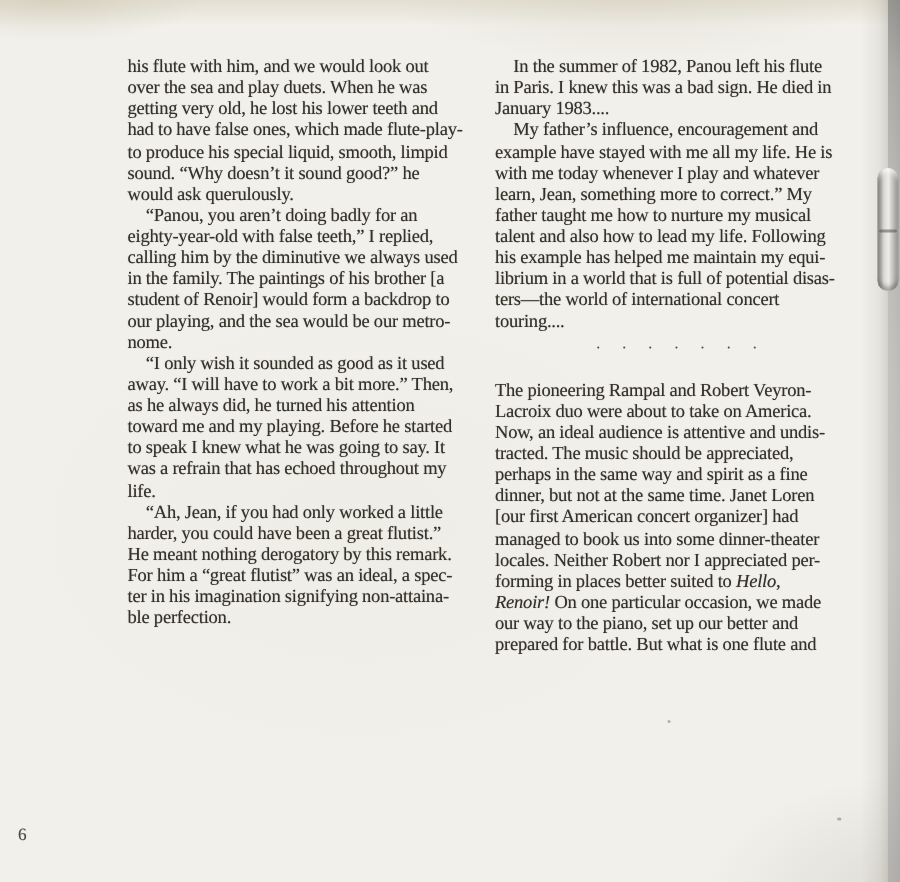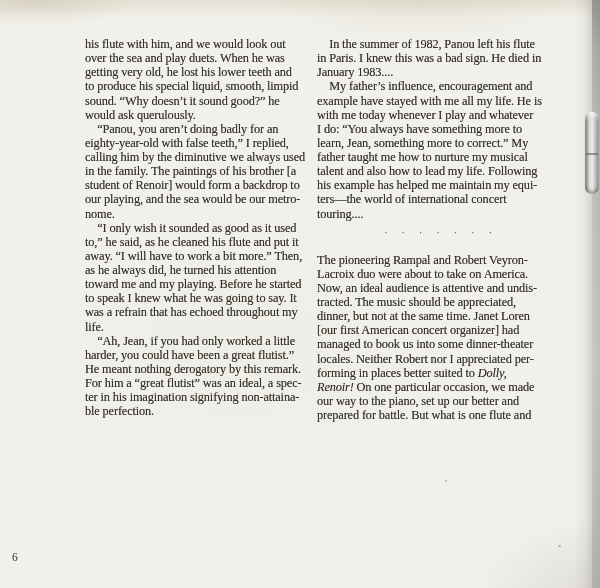--- a/index.html
+++ b/index.html
@@ -48,21 +48,21 @@
 
   
   .col {
     position: absolute; top: 37px;
     font-size: 12.35px; line-height: 14.12px;
     letter-spacing: -0.15px;
     color: #343129;
     text-shadow: 0 0 0.6px rgba(62,58,50,0.55);
   }
   .col-left  { left: 85px;  width: 224px; }
-  .col-right { left: 317px; width: 242px; }
+  .col-right { left: 330px; width: 242px; }
   .line { white-space: pre; }
   .line i { font-style: italic; }
 
   .dots-separator {
     margin-top: 5px; margin-bottom: 15px;
     height: 12px; line-height: 12px;
     text-align: center;
     font-size: 11px; color: #4d4b46;
     word-spacing: 11px;
     letter-spacing: 0;
@@ -81,32 +81,32 @@
 </style>
 </head>
 <body>
 
 <div class="page">
 
   <div class="col col-left">
       <div class="line"><span>his flute with him, and we would look out</span></div>
       <div class="line"><span>over the sea and play duets. When he was</span></div>
       <div class="line"><span>getting very old, he lost his lower teeth and</span></div>
+      <div class="line"><span>had to have false ones, which made flute-play-</span></div>
       <div class="line"><span>to produce his special liquid, smooth, limpid</span></div>
       <div class="line"><span>sound. “Why doesn’t it sound good?” he</span></div>
       <div class="line"><span>would ask querulously.</span></div>
       <div class="line"><span> “Panou, you aren’t doing badly for an</span></div>
       <div class="line"><span>eighty-year-old with false teeth,” I replied,</span></div>
       <div class="line"><span>calling him by the diminutive we always used</span></div>
       <div class="line"><span>in the family. The paintings of his brother [a</span></div>
       <div class="line"><span>student of Renoir] would form a backdrop to</span></div>
       <div class="line"><span>our playing, and the sea would be our metro-</span></div>
       <div class="line"><span>nome.</span></div>
       <div class="line"><span> “I only wish it sounded as good as it used</span></div>
-      <div class="line"><span>to,” he said, as he cleaned his flute and put it</span></div>
       <div class="line"><span>away. “I will have to work a bit more.” Then,</span></div>
       <div class="line"><span>as he always did, he turned his attention</span></div>
       <div class="line"><span>toward me and my playing. Before he started</span></div>
       <div class="line"><span>to speak I knew what he was going to say. It</span></div>
       <div class="line"><span>was a refrain that has echoed throughout my</span></div>
       <div class="line"><span>life.</span></div>
       <div class="line"><span> “Ah, Jean, if you had only worked a little</span></div>
       <div class="line"><span>harder, you could have been a great flutist.”</span></div>
       <div class="line"><span>He meant nothing derogatory by this remark.</span></div>
       <div class="line"><span>For him a “great flutist” was an ideal, a spec-</span></div>
@@ -115,39 +115,40 @@
     </div>
 
   <div class="col col-right">
     <div>
         <div class="line"><span> In the summer of 1982, Panou left his flute</span></div>
         <div class="line"><span>in Paris. I knew this was a bad sign. He died in</span></div>
         <div class="line"><span>January 1983....</span></div>
         <div class="line"><span> My father’s influence, encouragement and</span></div>
         <div class="line"><span>example have stayed with me all my life. He is</span></div>
         <div class="line"><span>with me today whenever I play and whatever</span></div>
-        <div class="line"><span>I do: “You always have something more to</span></div>
         <div class="line"><span>learn, Jean, something more to correct.” My</span></div>
         <div class="line"><span>father taught me how to nurture my musical</span></div>
         <div class="line"><span>talent and also how to lead my life. Following</span></div>
         <div class="line"><span>his example has helped me maintain my equi-</span></div>
+        <div class="line"><span>librium in a world that is full of potential disas-</span></div>
         <div class="line"><span>ters—the world of international concert</span></div>
         <div class="line"><span>touring....</span></div>
       </div>
     <div class="dots-separator">· · · · · · ·</div>
     <div>
         <div class="line"><span>The pioneering Rampal and Robert Veyron-</span></div>
         <div class="line"><span>Lacroix duo were about to take on America.</span></div>
         <div class="line"><span>Now, an ideal audience is attentive and undis-</span></div>
         <div class="line"><span>tracted. The music should be appreciated,</span></div>
+        <div class="line"><span>perhaps in the same way and spirit as a fine</span></div>
         <div class="line"><span>dinner, but not at the same time. Janet Loren</span></div>
         <div class="line"><span>[our first American concert organizer] had</span></div>
         <div class="line"><span>managed to book us into some dinner-theater</span></div>
         <div class="line"><span>locales. Neither Robert nor I appreciated per-</span></div>
-        <div class="line"><span>forming in places better suited to </span><i>Dolly,</i><span></span></div>
+        <div class="line"><span>forming in places better suited to </span><i>Hello,</i><span></span></div>
         <div class="line"><span></span><i>Renoir!</i><span> On one particular occasion, we made</span></div>
         <div class="line"><span>our way to the piano, set up our better and</span></div>
         <div class="line"><span>prepared for battle. But what is one flute and</span></div>
       </div>
   </div>
 
   <div class="page-number">6</div>
 
   <div class="edge-shade"></div>
   <div class="edge-strip"></div>

